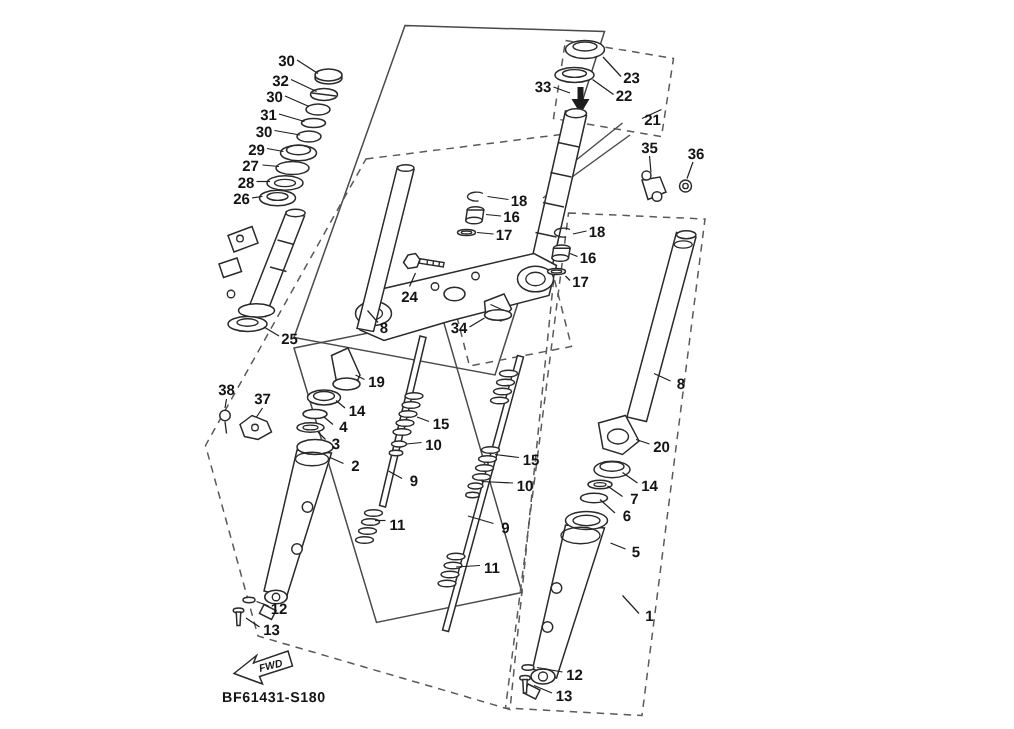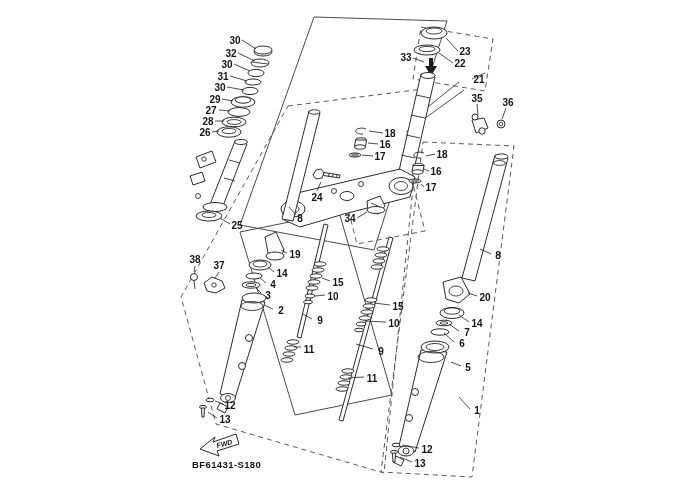--- a/index.html
+++ b/index.html
@@ -1,17 +1,17 @@
 <!DOCTYPE html>
 <html><head>
 <meta charset="utf-8">
 <style>
   html,body{margin:0;padding:0;background:#fff;}
   .stage{position:relative;width:596px;height:486px;background:#a21caf;overflow:hidden;
-         font-family:"Liberation Sans",sans-serif;margin-left:44px;}
+         font-family:"Liberation Sans",sans-serif;}
   svg{display:block;}
   .co{font:600 10px "Liberation Sans",sans-serif;fill:#141414;}
   .code{font:600 9.5px "Liberation Sans",sans-serif;fill:#141414;letter-spacing:.4px;}
   .fwdtxt{font:italic 700 7px "Liberation Sans",sans-serif;fill:#141414;}
   .ld{stroke:#1f1f1f;stroke-width:.8;fill:none;}
   .part{stroke:#2b2b2b;stroke-width:1;fill:#ffffff;}
   .partln{stroke:#2b2b2b;stroke-width:.9;fill:none;}
   .dk{fill:#1c1c1c;stroke:none;}
   .dash{fill:none;stroke:#5a5a5a;stroke-width:1;stroke-dasharray:5 4;}
   .solid{fill:none;stroke:#4a4a4a;stroke-width:1;}

